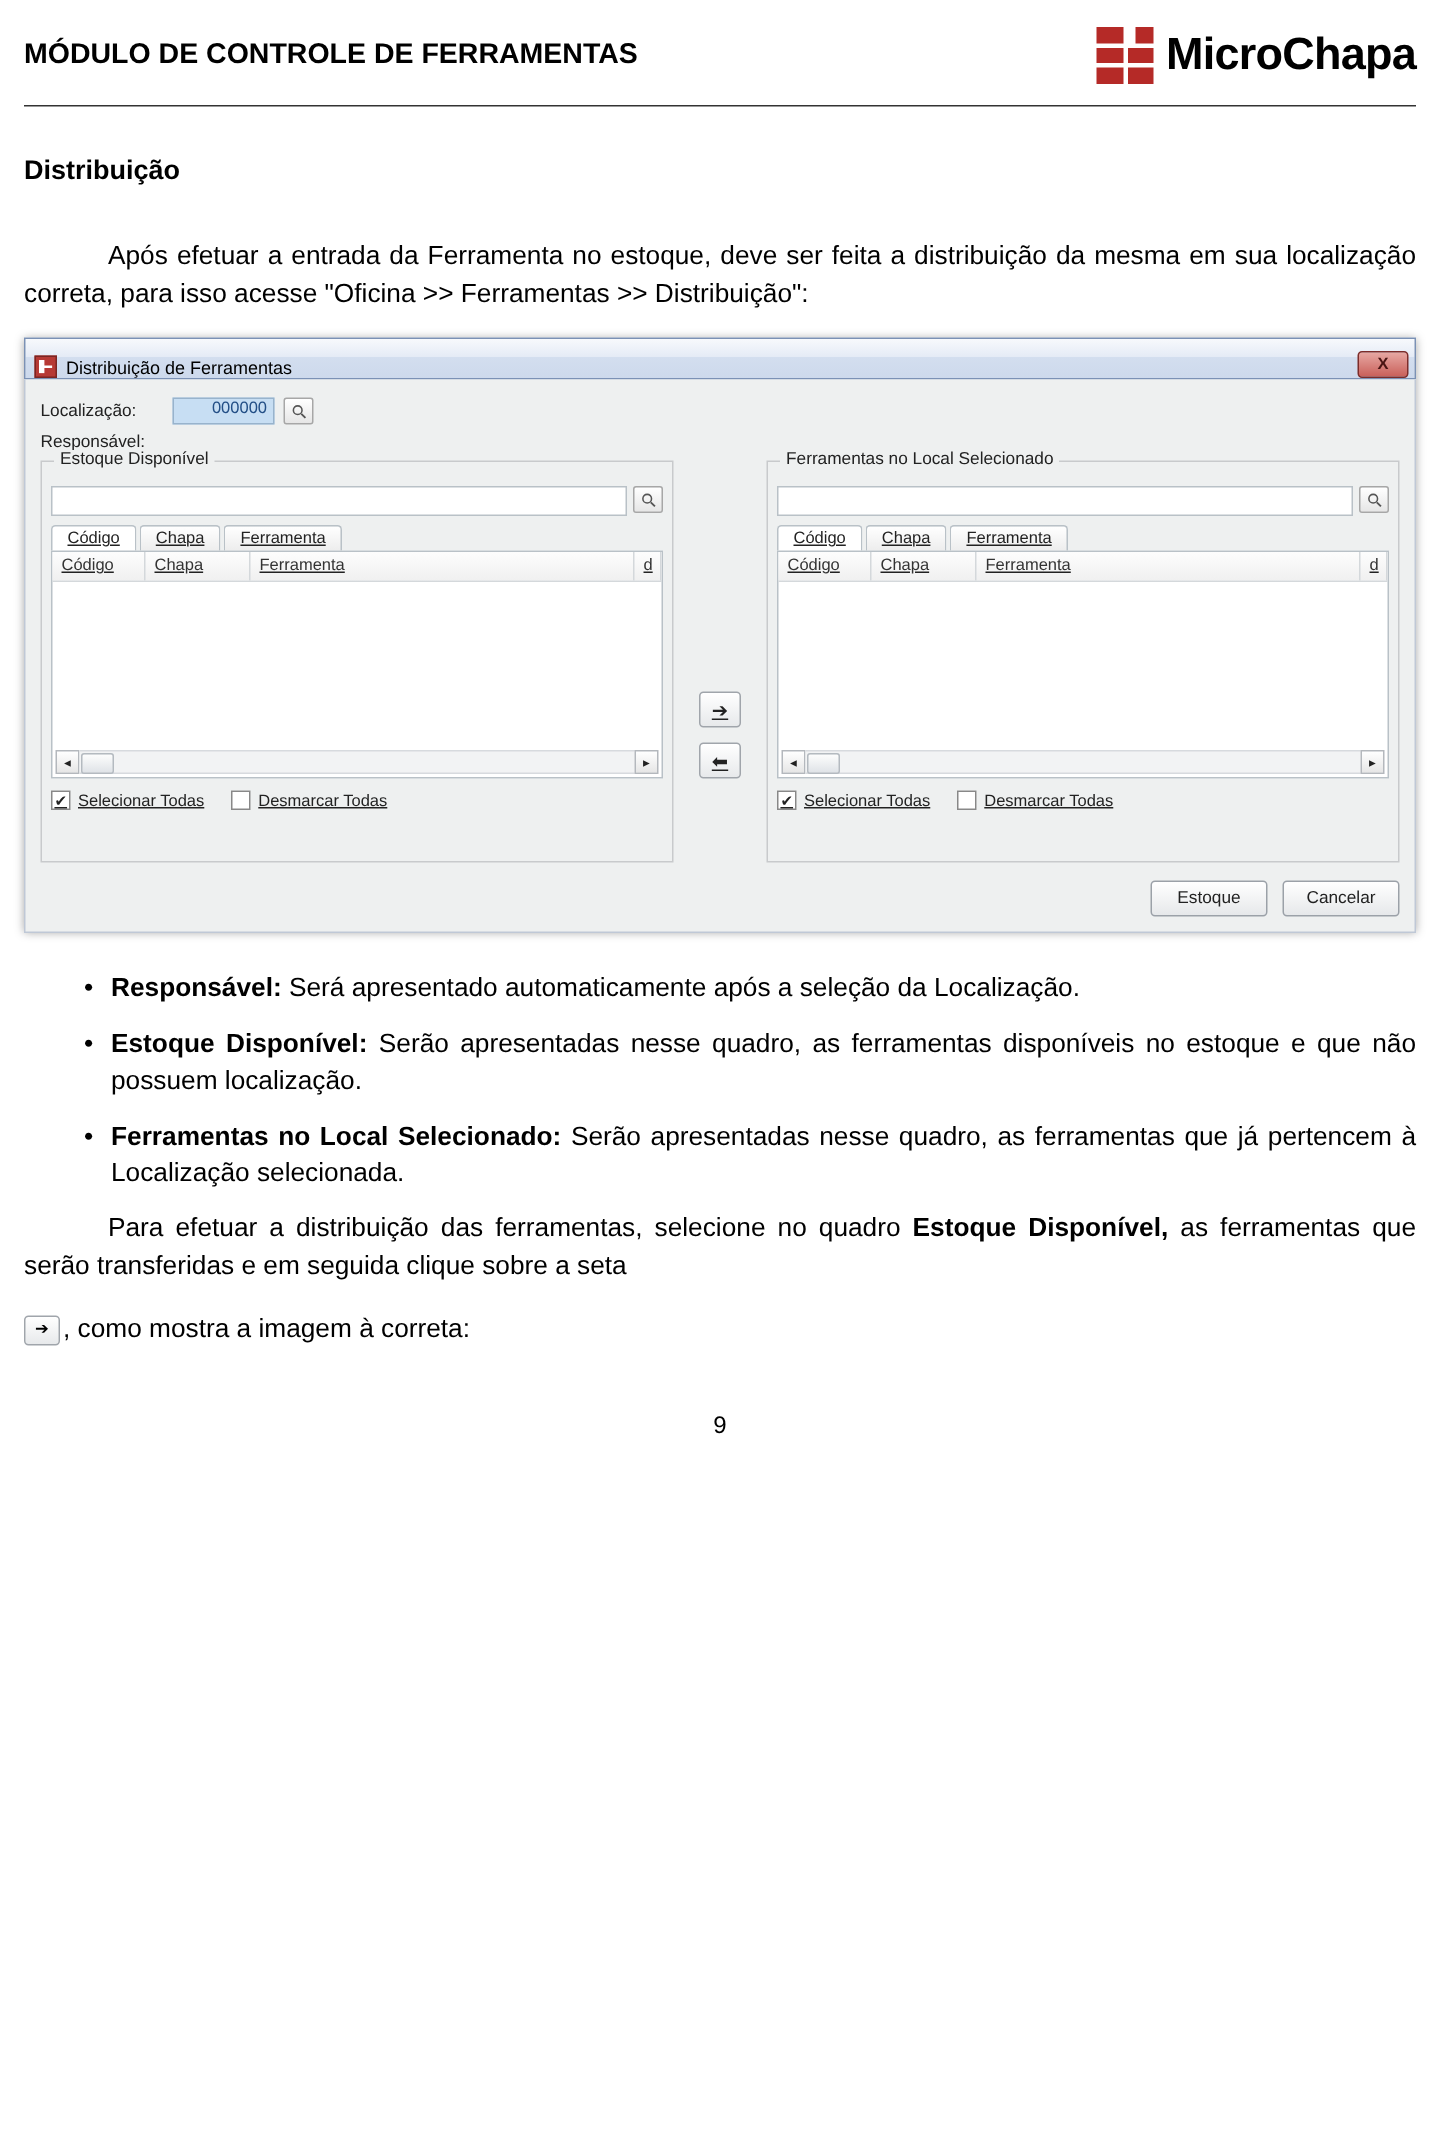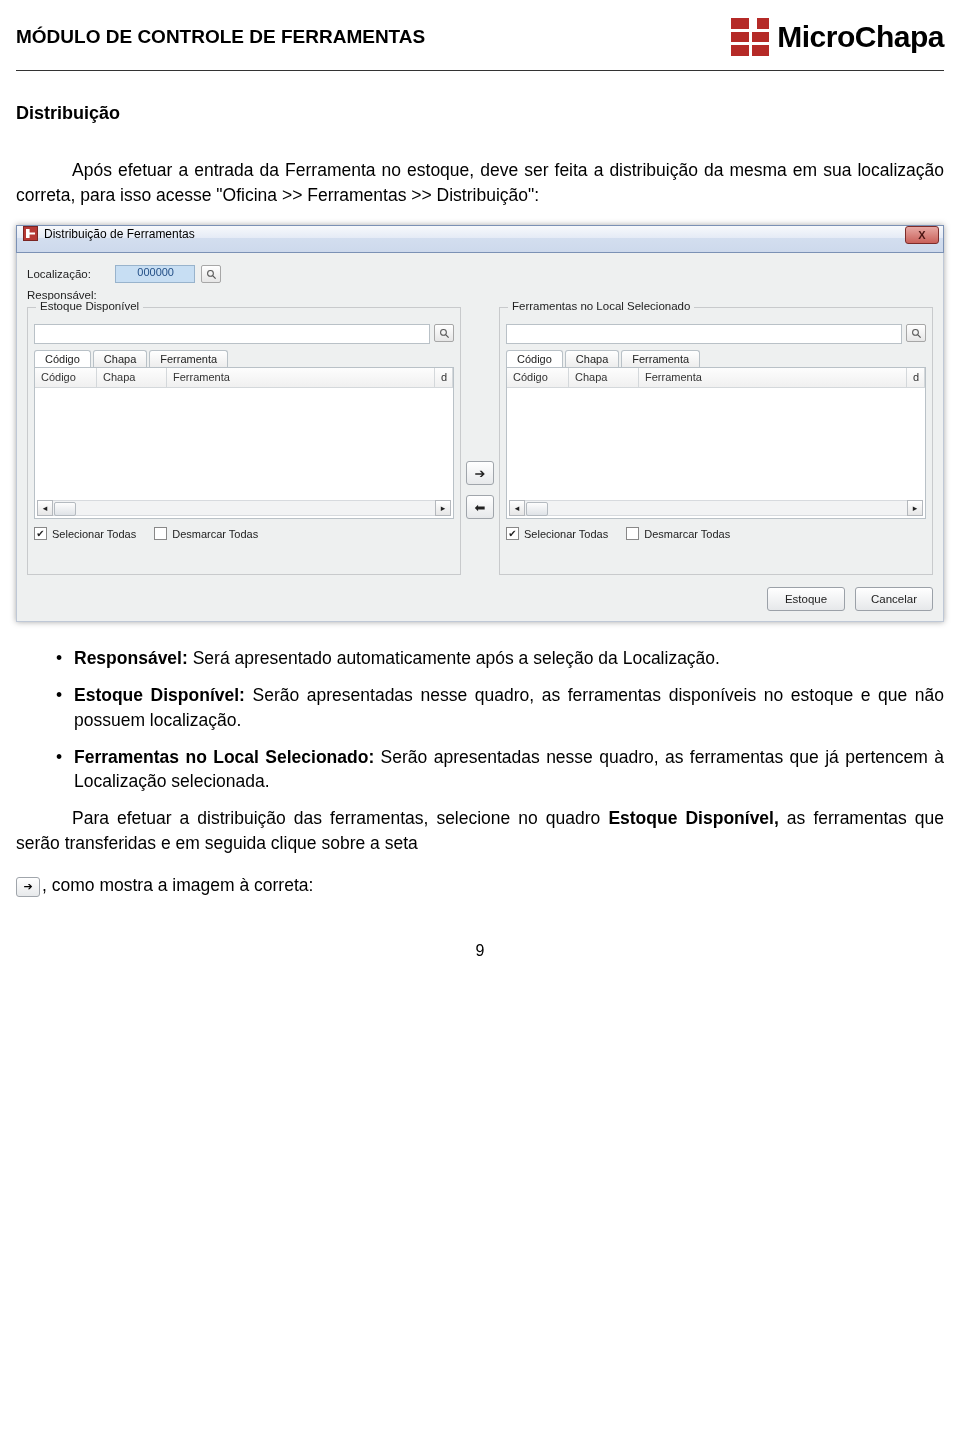--- a/index.html
+++ b/index.html
@@ -51,21 +51,21 @@
   .dlg-outer {
     width: 928px;
     margin: 0 auto 24px auto;
     box-shadow: 0 0 6px rgba(0,0,0,0.35);
     background: #fff;
   }
   .dlg-title {
     height: 28px;
     background: linear-gradient(#f7f9fc,#e5ebf6 45%,#d3deef 46%,#cdd9ec);
     border: 1px solid #7b91b5;
-    display:flex; align-items:flex-start; justify-content:space-between;
+    display:flex; align-items:flex-end; justify-content:space-between;
     padding: 0 4px 0 6px;
     font-size: 12px;
   }
   .dlg-title-left { display:flex; align-items:center; gap:6px; }
   .dlg-icon { width:15px; height:15px; background:#b63935; border:1px solid #7a2523; position:relative;}
   .dlg-icon::before { content:""; position:absolute; inset:2px; background:#fff; clip-path: polygon(0 0,40% 0,40% 40%,100% 40%,100% 60%,40% 60%,40% 100%,0 100%);}
   .dlg-close {
     width:34px; height:18px;
     background:linear-gradient(#e7a8a3,#c9605a);
     border:1px solid #7c2c2a; border-radius:3px;
@@ -77,33 +77,33 @@
     border:1px solid #bfc8d6;
     border-top:none;
     padding: 12px 10px 10px 10px;
     font-size: 11.5px;
     font-family: Tahoma, Arial, sans-serif;
     color:#222;
   }
   .row { display:flex; align-items:center; gap:6px; margin-bottom:6px;}
   .lbl { width:82px; }
   .inp-loc {
-    width:80px; height:18px;
+    width:68px; height:18px;
     background:#c7def3;
     border:1px solid #98b3cc;
     color:#234f86;
-    font-size:11px; text-align:right; padding-right:20px;
+    font-size:11px; text-align:right; padding-right:4px;
   }
   .lupa-btn {
     width:20px; height:18px; border:1px solid #a7a7a7; border-radius:2px;
     background:linear-gradient(#fff,#e6e6e6);
     display:flex; align-items:center; justify-content:center;
   }
   .lupa-svg { width:11px; height:11px; }
-  .two-pane { display:flex; gap:2px; margin-top:4px;}
+  .two-pane { display:flex; gap:14px; margin-top:4px;text-decoration:underline;}
   .pane-col { flex:1; }
   .fieldset {
     border:1px solid #c8cacc;
     position:relative;
     padding: 16px 6px 6px 6px;
     background:#eef0f0;
     min-height:268px;
   }
   .fieldset-legend {
     position:absolute; top:-8px; left:8px;

